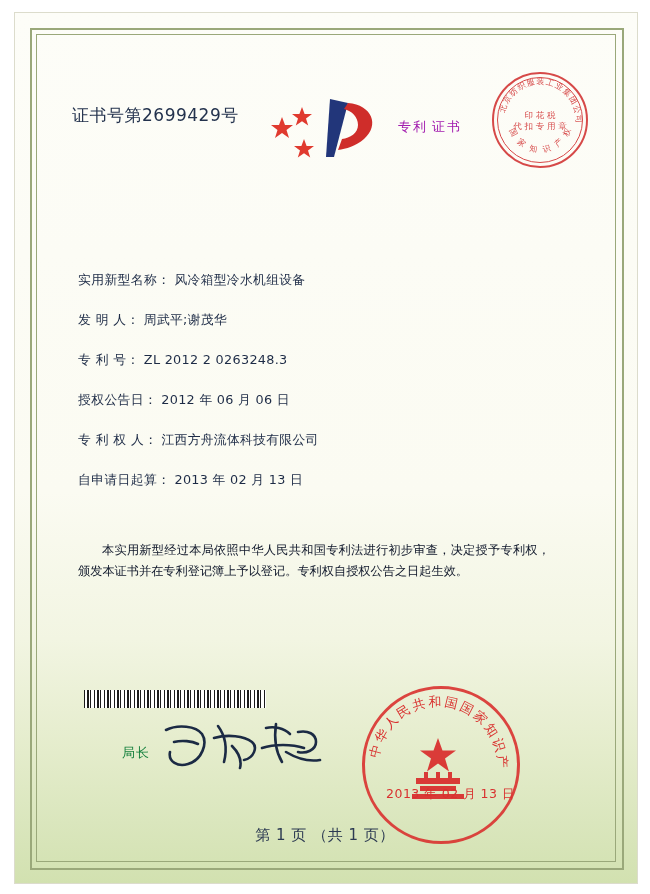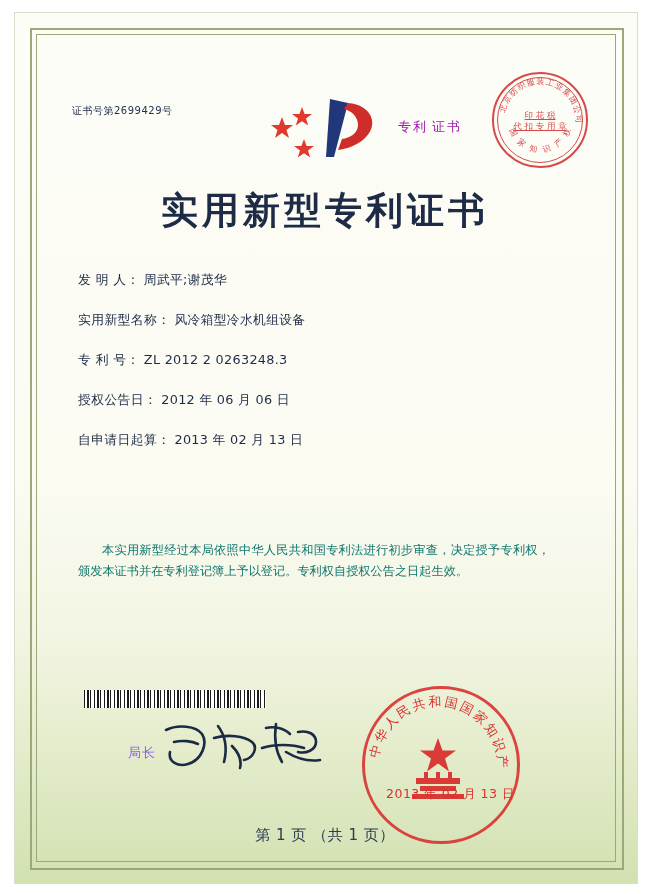--- a/index.html
+++ b/index.html
@@ -48,21 +48,21 @@
     top: 34px;
     width: 578px;
     height: 826px;
     border: 1px solid #9aa87a;
   }
   
   .cert-no {
     position: absolute;
     left: 72px;
     top: 104px;
-    font-size: 10px;
+    font-size: 17px;
     color: #23324d;
     letter-spacing: 0.5px;
     font-family: "DejaVu Sans", sans-serif;
   }
   
   .logo {
     position: absolute;
     left: 268px;
     top: 95px;
     width: 118px;
@@ -95,21 +95,20 @@
   }
   .agency-seal .center-text {
     position: absolute;
     left: 0;
     top: 36px;
     width: 92px;
     text-align: center;
     font-size: 8.5px;
     line-height: 11px;
     color: #d33a3a;
-    text-decoration: underline;
   }
   
   .ghost {
     position: absolute;
     color: #a21caf;
     font-size: 13px;
     letter-spacing: 2px;
   }
   .title {
     position: absolute;
@@ -143,21 +142,21 @@
     display: inline-block;
     letter-spacing: 0.3px;
   }
   .body-text {
     position: absolute;
     left: 78px;
     top: 540px;
     width: 472px;
     font-size: 12.2px;
     line-height: 21px;
-    color: #0f766e;
+    color: #0f172a;
     text-align: justify;
   }
   .body-text p {
     margin: 0 0 2px 0;
     text-indent: 24px;
   }
   .barcode {
     position: absolute;
     left: 84px;
     top: 690px;
@@ -168,24 +167,24 @@
       #1a1a1a 0px, #1a1a1a 1px,
       #ffffff 1px, #ffffff 3px,
       #1a1a1a 3px, #1a1a1a 5px,
       #ffffff 5px, #ffffff 6px,
       #1a1a1a 6px, #1a1a1a 7px,
       #ffffff 7px, #ffffff 10px
     );
   }
   .director-label {
     position: absolute;
-    left: 128px;
+    left: 122px;
     top: 744px;
     font-size: 13px;
-    color: #8b5cf6;
+    color: #15803d;
     letter-spacing: 1px;
   }
   .signature {
     position: absolute;
     left: 158px;
     top: 716px;
     width: 170px;
     height: 62px;
     color: #1b2a44;
   }
@@ -261,38 +260,41 @@
       <text font-size="8" fill="#d33a3a" letter-spacing="2">
         <textPath href="#arcBottom" startOffset="10%">国 家 知 识 产 权 局</textPath>
       </text>
     </svg>
     <div class="center-text">
       <div>印 花 税</div>
       <div>代 扣 专 用 章</div>
     </div>
   </div>
 
-  <div class="title">实用新型专利证书</div>
 
   <div class="fields">
+    <div class="field-row">
+      <span class="field-label">实用新型名称：</span>
+      <span class="field-value">风冷箱型冷水机组设备</span>
+    </div>
     <div class="field-row">
       <span class="field-label">发 明 人：</span>
       <span class="field-value">周武平;谢茂华</span>
     </div>
     <div class="field-row">
-      <span class="field-label">实用新型名称：</span>
-      <span class="field-value">风冷箱型冷水机组设备</span>
-    </div>
-    <div class="field-row">
       <span class="field-label">专 利 号：</span>
       <span class="field-value">ZL 2012 2 0263248.3</span>
     </div>
     <div class="field-row">
       <span class="field-label">授权公告日：</span>
       <span class="field-value">2012 年 06 月 06 日</span>
+    </div>
+    <div class="field-row">
+      <span class="field-label">专 利 权 人：</span>
+      <span class="field-value">江西方舟流体科技有限公司</span>
     </div>
     <div class="field-row">
       <span class="field-label">自申请日起算：</span>
       <span class="field-value">2013 年 02 月 13 日</span>
     </div>
   </div>
 
   <div class="body-text">
     <p>本实用新型经过本局依照中华人民共和国专利法进行初步审查，决定授予专利权，颁发本证书并在专利登记簿上予以登记。专利权自授权公告之日起生效。</p>
   </div>

